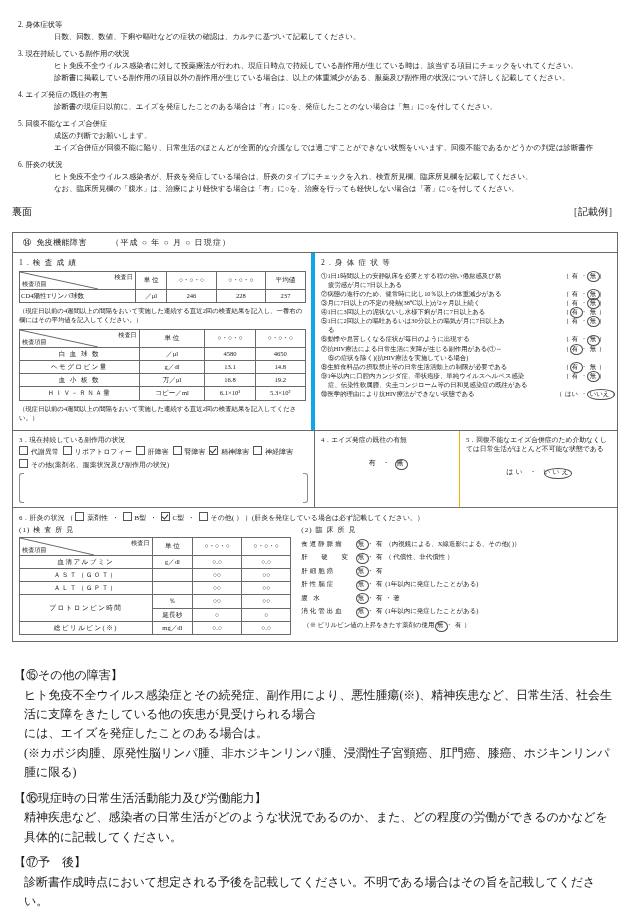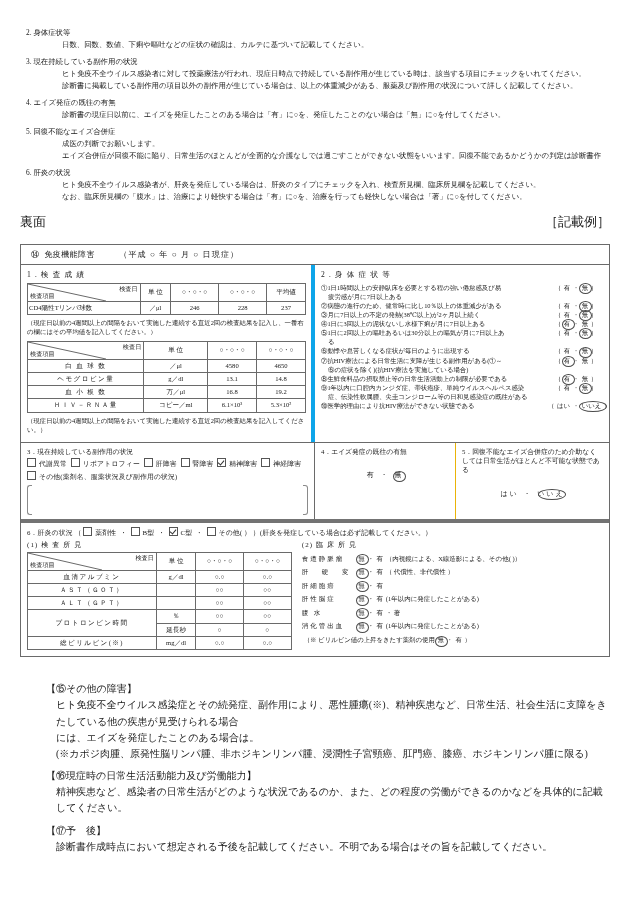--- a/index.html
+++ b/index.html
@@ -2,30 +2,30 @@
 <html lang="ja"><head>
 <meta charset="utf-8">
 <style>
   html,body{margin:0;padding:0;background:#fff;}
   body{
     width:630px;height:912px;
     font-family:"Liberation Serif","DejaVu Serif",serif;
     color:#1a1a1a;
     -webkit-font-smoothing:none;
   }
-  .page{position:relative;width:630px;height:912px;box-sizing:border-box;padding:8px;}
+  .page{position:relative;width:630px;height:912px;box-sizing:border-box;padding:0;}
 
   
   .instr{padding:14px 14px 0 14px;font-size:7.4px;line-height:1.62;}
   .instr .num{margin-left:18px;text-indent:-14px;margin-top:5px;}
   .instr .body{margin-left:40px;}
 
   
   .sheet-head{display:flex;justify-content:space-between;align-items:center;
-    padding:10px 12px 3px 12px;font-size:13px;}
+    padding:10px 12px 3px 12px;font-size:10px;}
 
   
   .form-box{margin:10px 12px;border:1px solid #6a6a6a;}
   .title-row{border-bottom:1px solid #6a6a6a;padding:4px 8px 4px 10px;font-size:8px;letter-spacing:.4px;}
   .title-row .circnum{display:inline-block;width:11px;}
   .title-row .dt{margin-left:22px;letter-spacing:1.2px;}
 
   .cols{display:flex;}
   .colL{width:50%;box-sizing:border-box;border-right:4px solid #0ea5e9;padding:4px 5px 4px 6px;font-family:Liberation Serif, serif;}
   .colR{width:50%;box-sizing:border-box;padding:4px 5px 4px 6px;}
@@ -69,33 +69,33 @@
   .cb.chk::after{content:"";position:absolute;left:1px;top:0px;width:3px;height:5px;
      border-right:1px solid #333;border-bottom:1px solid #333;transform:rotate(40deg);}
   .freebox{height:30px;margin-top:2px;position:relative;}
   .freebox .brk{position:absolute;left:0;top:0;bottom:0;width:4px;
      border:1px solid #8a8a8a;border-right:none;border-radius:3px 0 0 3px;}
   .freebox .brk2{position:absolute;right:0;top:0;bottom:0;width:4px;
      border:1px solid #8a8a8a;border-left:none;border-radius:0 3px 3px 0;}
   .ans-center{text-align:center;font-size:7px;margin-top:14px;letter-spacing:2px;}
 
   
-  .sec6{border-top:4px solid #737373;padding:4px 6px 6px 6px;}
+  .sec6{border-top:1px solid #737373;padding:4px 6px 6px 6px;}
   .s6head{font-size:6.9px;letter-spacing:.1px;white-space:nowrap;}
   .s6cols{display:flex;margin-top:2px;}
   .s6L{width:47%;box-sizing:border-box;padding-right:6px;}
   .s6R{width:53%;box-sizing:border-box;padding-left:4px;}
   .sub-h{font-size:7px;letter-spacing:1.1px;margin-bottom:2px;}
   .clin{font-size:6.5px;line-height:2.08;}
   .clin .nmc{display:inline-block;width:54px;letter-spacing:2px;}
   .clin .nmc.t2{letter-spacing:6px;}
   .bili{font-size:6.4px;margin-top:3px;padding-left:2px;}
 
   
-  .bnotes{padding:8px 14px 0 14px;font-size:10px;line-height:1.62;margin-left:24px;}
+  .bnotes{padding:8px 14px 0 14px;font-size:12px;line-height:1.62;}
   .bnotes .hd{margin-top:6px;}
   .bnotes p{margin:0;}
   .bnotes .ind{margin-left:10px;}
 </style>
 </head>
 <body>
 
 <div class="page">
 
   <div class="instr" id="instr">

